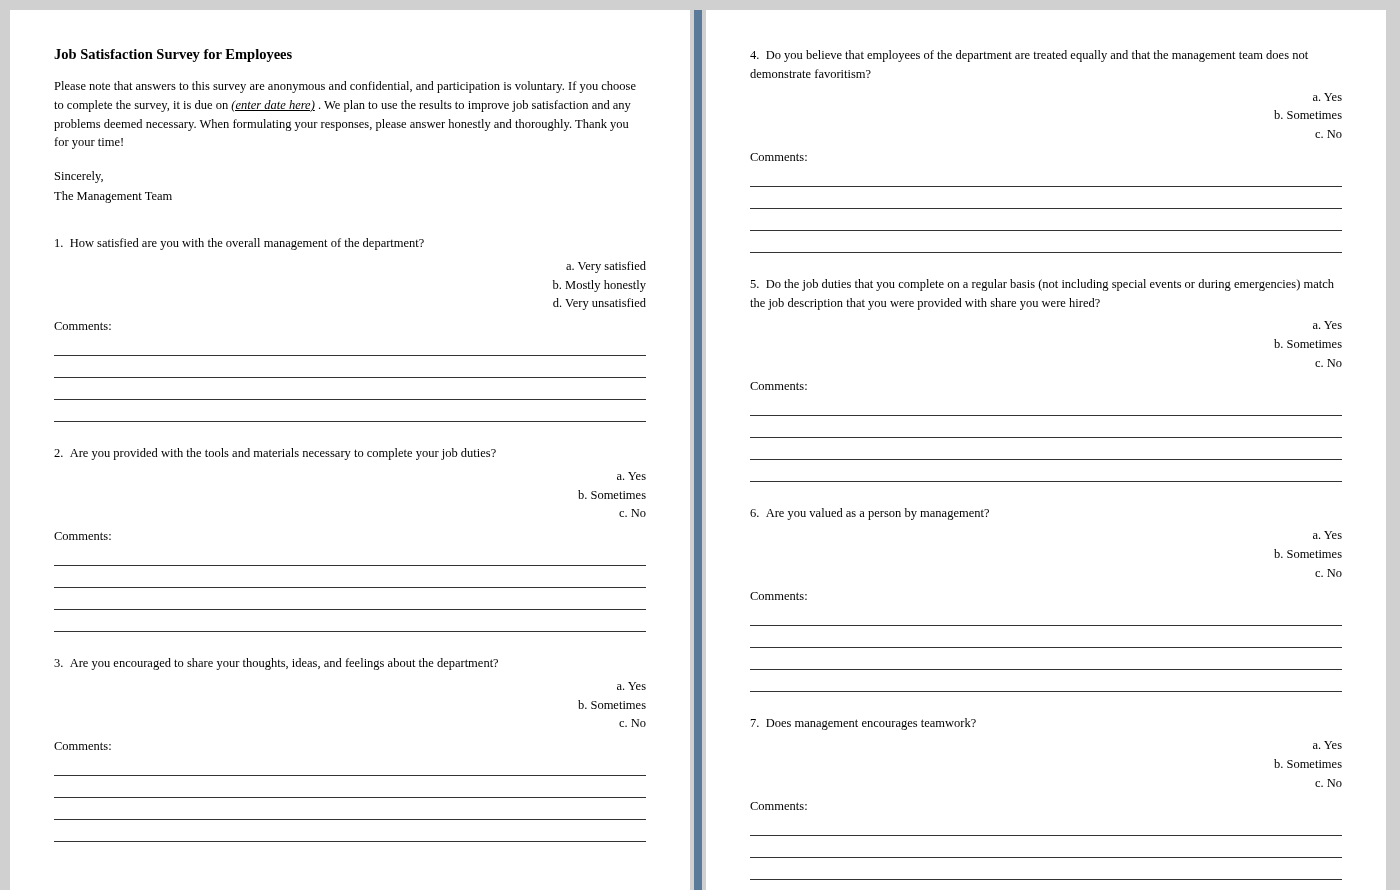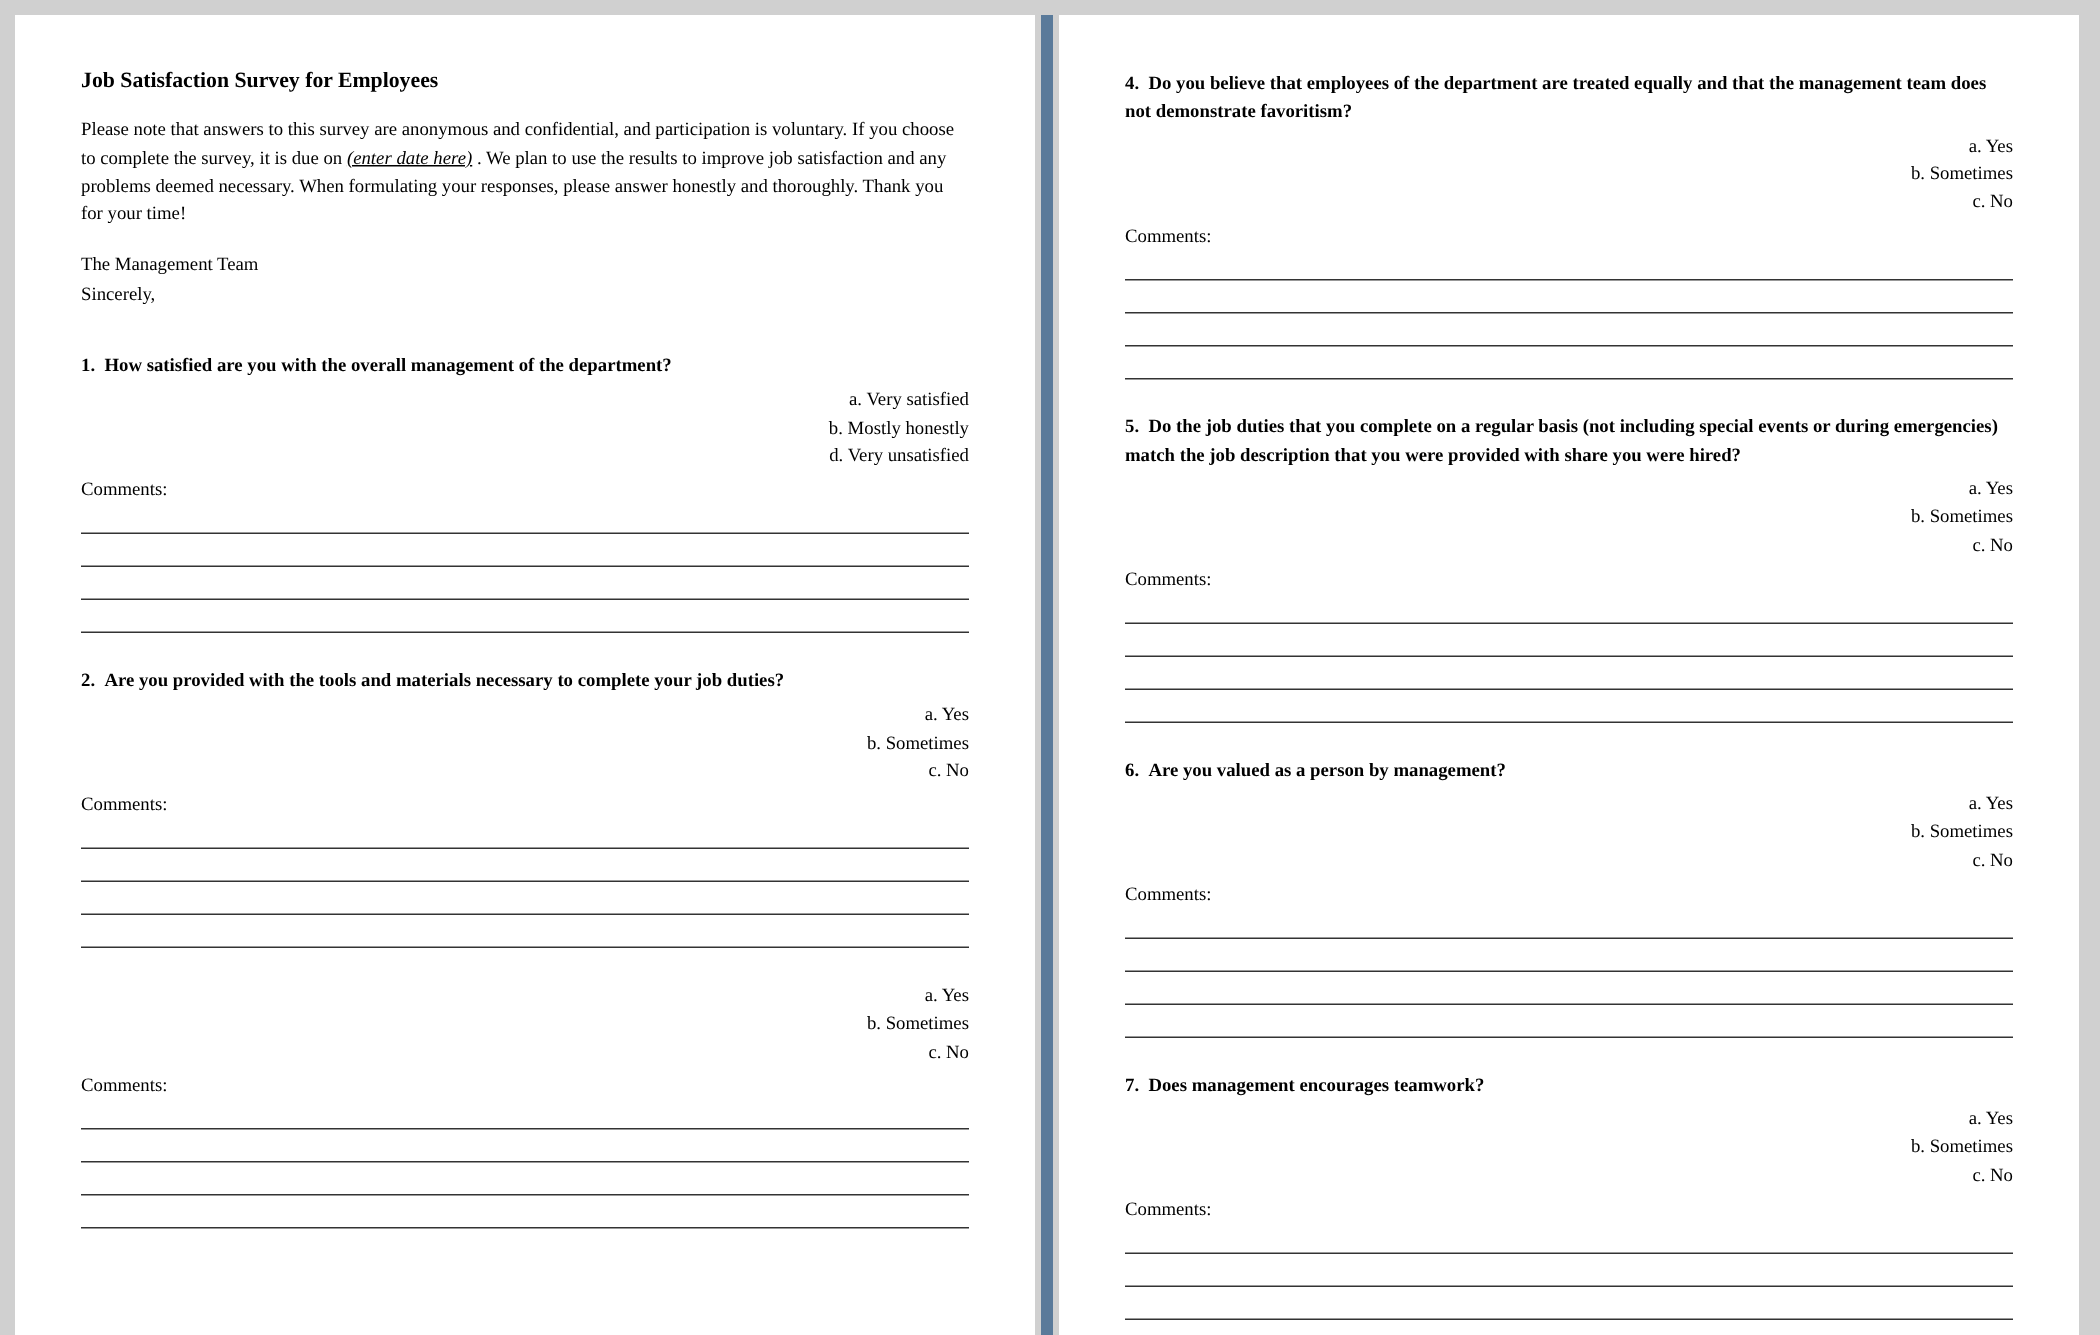--- a/index.html
+++ b/index.html
@@ -72,21 +72,20 @@
     }
 
     .question-block {
       margin-bottom: 22px;
     }
 
     .question-text {
       font-size: 12.5px;
       line-height: 1.5;
       margin-bottom: 4px;
-      font-weight: bold;
     }
 
     .options {
       list-style: none;
       padding-left: 20px;
       margin-bottom: 6px;
       text-align: right;
     }
 
     .options li {
@@ -119,22 +118,22 @@
   <div class="page page-left">
     <div class="survey-title">Job Satisfaction Survey for Employees</div>
 
     <div class="intro-text">
       <span>Please note that answers to this survey are anonymous and confidential, and participation is voluntary. If you choose to complete the survey, it is due on</span>
       <u>(enter date here)</u>
       <span>. We plan to use the results to improve job satisfaction and any problems deemed necessary. When formulating your responses, please answer honestly and thoroughly. Thank you for your time!</span>
     </div>
 
     <div class="sincerely">
+      <div>Sincerely,</div>
       <div>The Management Team</div>
-      <div>Sincerely,</div>
     </div>
 
     <div class="question-block">
       <div class="question-text">
         <span>1. &nbsp;</span><span>How satisfied are you with the overall management of the department?</span>
       </div>
       <ul class="options">
         <li>a.  Very satisfied</li>
         <li>b.  Mostly honestly</li>
         <li>d.  Very unsatisfied</li>
@@ -160,20 +159,23 @@
       <div class="comments-label">Comments:</div>
       <div class="comment-lines">
         <div class="comment-line"></div>
         <div class="comment-line"></div>
         <div class="comment-line"></div>
         <div class="comment-line"></div>
       </div>
     </div>
 
     <div class="question-block">
+      <div class="question-text">
+        <span>3. &nbsp;</span><span>Are you encouraged to share your thoughts, ideas, and feelings about the department?</span>
+      </div>
       <ul class="options">
         <li>a.  Yes</li>
         <li>b.  Sometimes</li>
         <li>c.  No</li>
       </ul>
       <div class="comments-label">Comments:</div>
       <div class="comment-lines">
         <div class="comment-line"></div>
         <div class="comment-line"></div>
         <div class="comment-line"></div>

